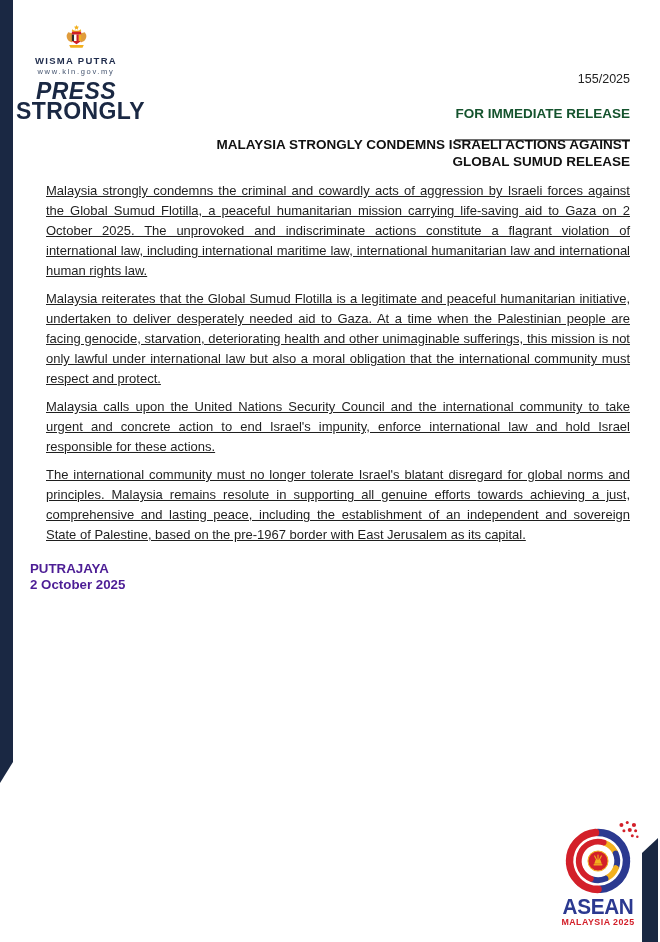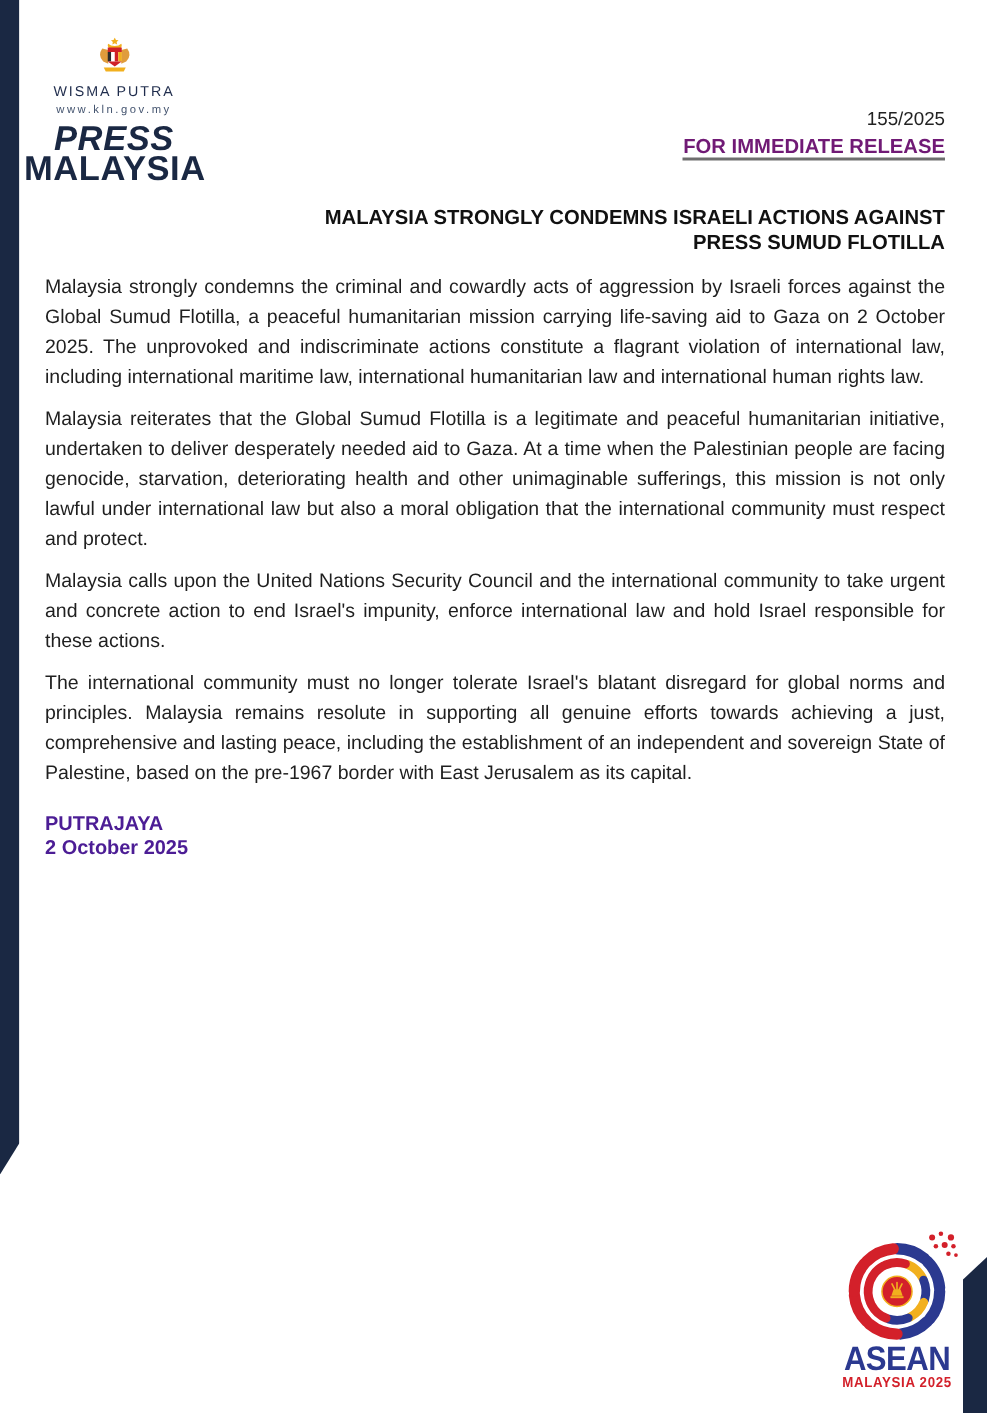--- a/index.html
+++ b/index.html
@@ -6,33 +6,33 @@
   .page{
     position:relative;width:660px;height:942px;background:#ffffff;
     font-family:"Liberation Sans", sans-serif;overflow:hidden;margin:0 auto;
   }
   .left-bar{
     position:absolute;left:0;top:0;width:13px;height:783px;background:#1a2843;
     clip-path:polygon(0 0,100% 0,100% calc(100% - 21px),0 100%);
   }
   .brand{position:absolute;left:16px;top:25px;width:120px;text-align:center;color:#1a2843;}
   .crest{width:27px;height:24px;display:inline-block;}
-  .org{font-size:9.5px;font-weight:normal;letter-spacing:1.3px;margin-top:2px;color:#1f2c4c;}
+  .org{font-size:9.5px;font-weight:bold;letter-spacing:1.3px;margin-top:2px;color:#1f2c4c;}
   .url{font-size:7.5px;letter-spacing:1.7px;color:#44546f;margin-top:1px;}
   .press{font-size:23px;font-weight:bold;letter-spacing:.4px;line-height:20px;color:#1a2843;}
   .press.first{margin-top:5px;font-style:italic;}
   .meta{position:absolute;right:30px;top:72px;text-align:right;color:#222;}
-  .ref{font-size:12.5px;margin-bottom:3px;}
+  .ref{font-size:12.5px;margin-bottom:18px;}
   .notice{
-    font-size:13.5px;font-weight:bold;color:#701a75;
-    border-bottom:2.5px solid #6e6e6e;padding-bottom:0;display:inline-block;
+    font-size:13.5px;font-weight:bold;color:#14532d;
+    border-bottom:2.5px solid #6e6e6e;padding-bottom:18px;display:inline-block;
   }
   .content{position:absolute;left:30px;right:30px;top:136px;color:#1f1f1f;}
   .title{text-align:right;font-weight:bold;font-size:13.5px;line-height:17px;color:#111;margin-bottom:11px;}
-  .content p{margin:0 0 8px 0;text-align:justify;font-size:13px;line-height:20px;}
+  .content p{margin:0 0 8px 16px;text-align:justify;font-size:13px;line-height:20px;text-decoration:underline;}
   .dateline{margin-top:16px;font-weight:bold;font-size:13.3px;line-height:16px;color:#4c1d95;}
   .asean{position:absolute;left:552px;top:817px;width:92px;height:118px;}
   .right-wedge{
     position:absolute;right:2px;bottom:0;width:16px;height:104px;background:#1a2843;
     clip-path:polygon(0 15px,100% 0,100% 100%,0 100%);
   }
 </style>
 </head>
 <body>
 
@@ -56,32 +56,32 @@
         <rect x="20" y="14.5" width="3.5" height="9.5" fill="#cf2027"></rect>
         <rect x="23.5" y="14.5" width="3.5" height="9.5" fill="#f2b01e"></rect>
         <path d="M13 24h14l-7 5z" fill="#cf2027"></path>
       </g>
 
       <path d="M9 30h22l-2 4H11z" fill="#f2b01e"></path>
     </svg>
     <div class="org">WISMA PUTRA</div>
     <div class="url">www.kln.gov.my</div>
     <div class="press first">PRESS</div>
-    <div class="press">MALAYSIA</div>
+    <div class="press">STRONGLY</div>
   </div>
 
   <div class="meta">
     <div class="ref">155/2025</div>
     <div class="notice">FOR IMMEDIATE RELEASE</div>
   </div>
 
   <div class="content">
     <div class="title">
       <div>MALAYSIA STRONGLY CONDEMNS ISRAELI ACTIONS AGAINST</div>
-      <div>PRESS SUMUD FLOTILLA</div>
+      <div>GLOBAL SUMUD RELEASE</div>
     </div>
     <p>Malaysia strongly condemns the criminal and cowardly acts of aggression by Israeli forces against the Global Sumud Flotilla, a peaceful humanitarian mission carrying life-saving aid to Gaza on 2 October 2025. The unprovoked and indiscriminate actions constitute a flagrant violation of international law, including international maritime law, international humanitarian law and international human rights law.</p>
     <p>Malaysia reiterates that the Global Sumud Flotilla is a legitimate and peaceful humanitarian initiative, undertaken to deliver desperately needed aid to Gaza. At a time when the Palestinian people are facing genocide, starvation, deteriorating health and other unimaginable sufferings, this mission is not only lawful under international law but also a moral obligation that the international community must respect and protect.</p>
     <p>Malaysia calls upon the United Nations Security Council and the international community to take urgent and concrete action to end Israel's impunity, enforce international law and hold Israel responsible for these actions.</p>
     <p>The international community must no longer tolerate Israel's blatant disregard for global norms and principles. Malaysia remains resolute in supporting all genuine efforts towards achieving a just, comprehensive and lasting peace, including the establishment of an independent and sovereign State of Palestine, based on the pre-1967 border with East Jerusalem as its capital.</p>
     <div class="dateline">
       <div>PUTRAJAYA</div>
       <div>2 October 2025</div>
     </div>
   </div>

